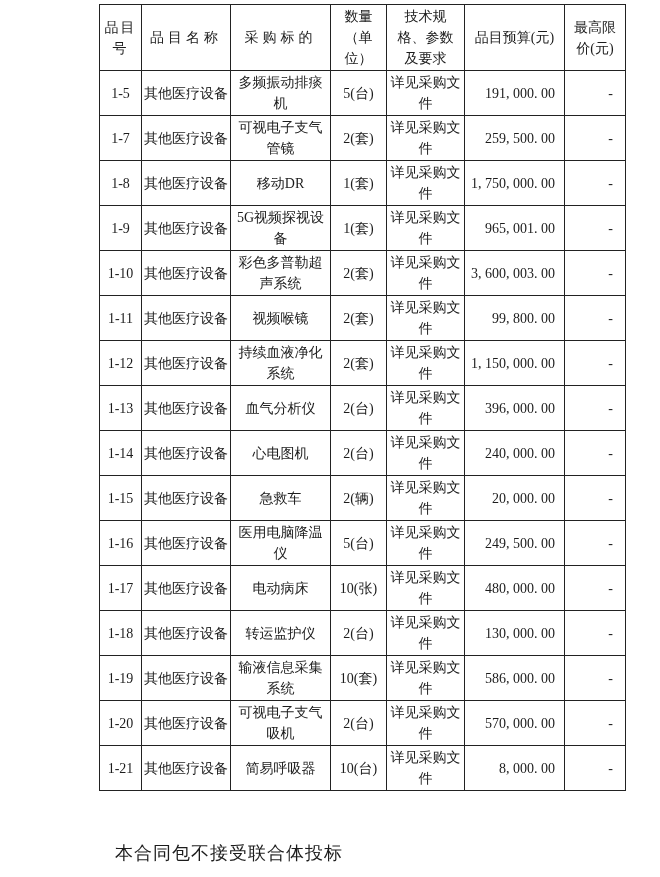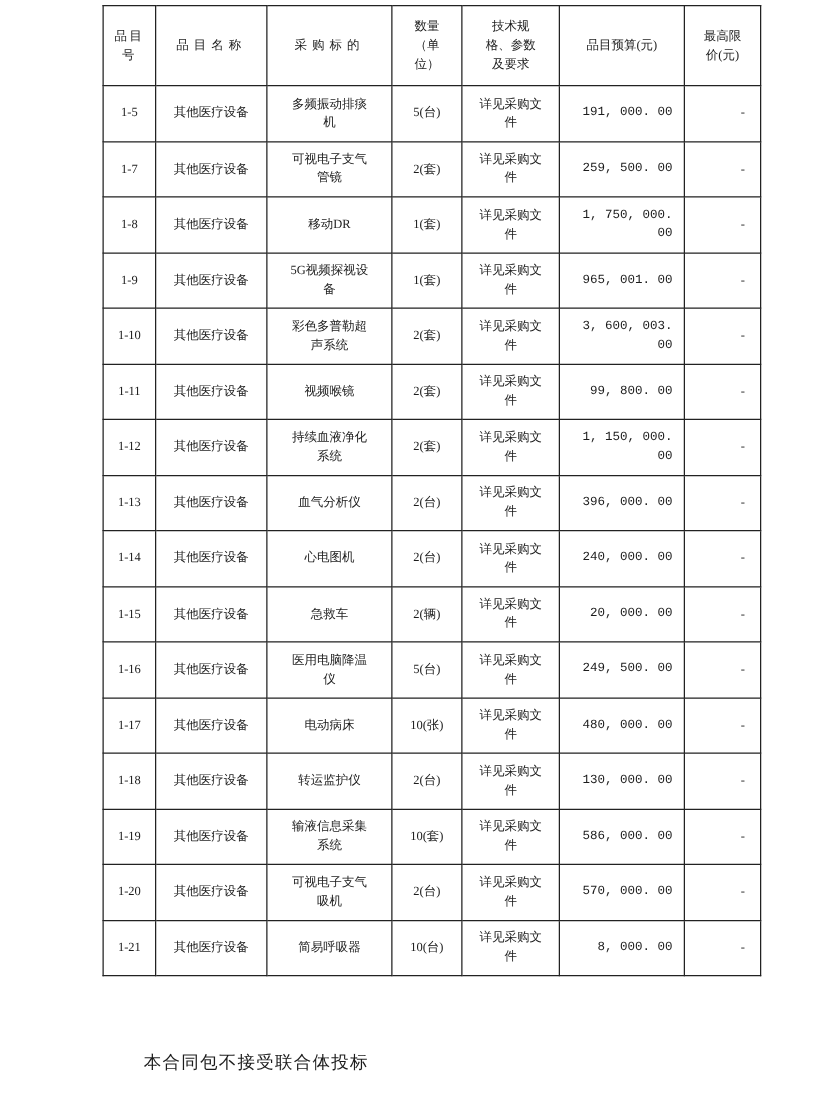--- a/index.html
+++ b/index.html
@@ -6,56 +6,55 @@
   html, body {
     width: 660px; height: 877px;
     background: #ffffff;
     font-family: "Liberation Serif", "DejaVu Serif", serif;
     color: #1c1c1c;
   }
   .page { position: relative; width: 660px; height: 877px; overflow: hidden; }
 
   table.proc-table {
     position: absolute;
-    left: 82px; top: 4px;
+    left: 99px; top: 4px;
     width: 526px;
     border-collapse: collapse;
     table-layout: fixed;
-    font-size: 10px;
+    font-size: 14px;
   }
   .proc-table th, .proc-table td {
     border: 1px solid #222;
     vertical-align: middle;
     text-align: center;
     line-height: 1.5;
     white-space: pre-line;
     overflow: hidden;
     padding: 1px 2px;
     font-weight: normal;
   }
   .proc-table thead tr { height: 64px; }
   .proc-table tbody tr { height: 44.5px; }
 
   .th-wide { letter-spacing: 4px; }
   .th-id   { letter-spacing: 2px; }
 
   td.c-budget {
     text-align: right;
     padding-right: 9px;
-    font-family: Liberation Mono, monospace;
   }
   td.c-cap {
     text-align: right;
     padding-right: 12px;
   }
 
   .footer-note {
     position: absolute;
     left: 115px; top: 841px;
-    font-size: 14px;
+    font-size: 18px;
     letter-spacing: 1px;
     color: #1c1c1c;
   }
 </style>
 </head>
 <body>
 
 <div class="page">
 
   <table class="proc-table">

